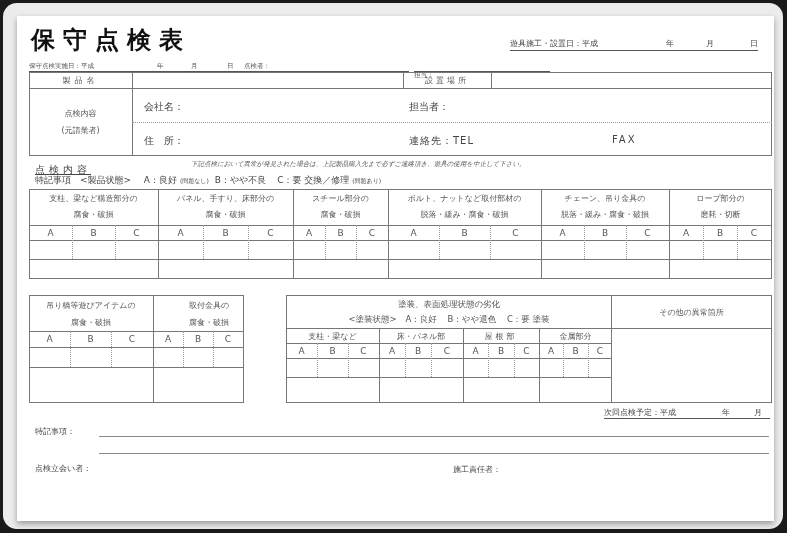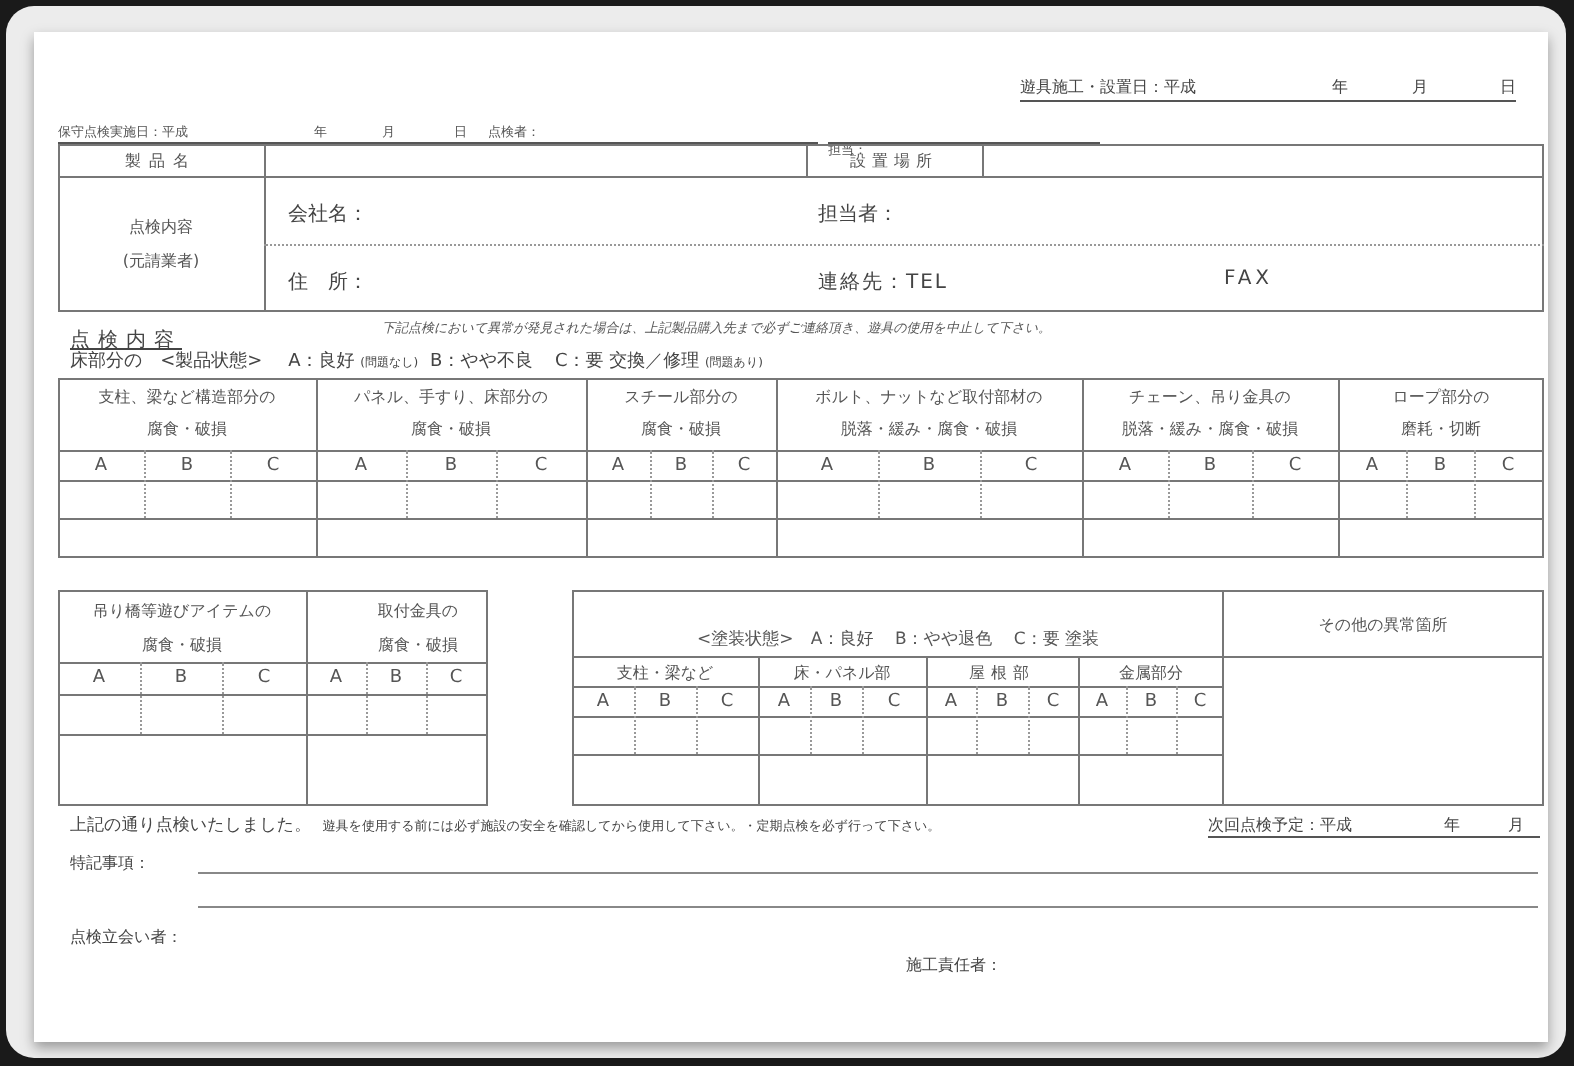--- a/index.html
+++ b/index.html
@@ -33,20 +33,21 @@
   .cell { position: absolute; text-align: center; font-size: 8px; color: #555; white-space: nowrap; }
   .abc { position: absolute; font-size: 9px; color: #555; text-align: center; }
   .line-field { position: absolute; height: 0; border-top: 1px solid #888; }
 </style>
 </head>
 <body>
 
 <div class="frame">
 <div class="paper">
 
+  <div class="abs title">保守点検表</div>
 
   <div class="abs small ul" style="left:493px; top:22px; width:248px; height:12px;">
     <span>遊具施工・設置日：平成</span>
     <span style="position:absolute; left:156px;">年</span>
     <span style="position:absolute; left:196px;">月</span>
     <span style="position:absolute; left:240px;">日</span>
   </div>
 
   <div class="abs tiny ul" style="left:12px; top:46px; width:80px; height:9px;">保守点検実施日：平成</div>
   <div class="abs ul" style="left:92px; top:46px; width:170px; height:9px;">
@@ -82,21 +83,21 @@
   <div class="abs lbl" style="left:127px; top:118px;">住　所：</div>
   <div class="abs" style="left:180px; top:112px; width:200px; height:22px;"></div>
   <div class="abs lbl" style="left:392px; top:118px; letter-spacing:1px;">連絡先：TEL</div>
   <div class="abs" style="left:470px; top:112px; width:110px; height:22px;"></div>
   <div class="abs lbl" style="left:595px; top:118px; letter-spacing:2px;">FAX</div>
   <div class="abs" style="left:630px; top:112px; width:120px; height:22px;"></div>
 
   <div class="abs lbl" style="left:18px; top:147px; letter-spacing:4px;text-decoration:underline;">点検内容</div>
   <div class="abs tiny" style="left:174px; top:144px;font-style:italic;">下記点検において異常が発見された場合は、上記製品購入先まで必ずご連絡頂き、遊具の使用を中止して下さい。</div>
   <div class="abs" style="left:18px; top:158px; font-size:9px; color:#444; white-space:nowrap;">
-    <span>床部分の</span>
+    <span>特記事項</span>
     <span style="margin-left:6px;">&lt;製品状態&gt;</span>
     <span style="margin-left:10px;">A：良好</span>
     <span style="font-size:6px;">(問題なし)</span>
     <span style="margin-left:3px;">B：やや不良</span>
     <span style="margin-left:8px;">C：要 交換／修理</span>
     <span style="font-size:6px;">(問題あり)</span>
   </div>
 
   <div class="box" style="left:12px; top:173px; width:743px; height:90px;"></div>
   <div class="hline" style="left:12px; top:209px; width:743px;"></div>
@@ -202,20 +203,21 @@
 
   <div class="box" style="left:269px; top:279px; width:326px; height:108px;"></div>
   <div class="hline" style="left:269px; top:312px; width:326px;"></div>
   <div class="hline" style="left:269px; top:327px; width:326px;"></div>
   <div class="hline" style="left:269px; top:342px; width:326px;"></div>
   <div class="hline" style="left:269px; top:361px; width:326px;"></div>
   <div class="vline" style="left:362px; top:312px; height:75px;"></div>
   <div class="vline" style="left:446px; top:312px; height:75px;"></div>
   <div class="vline" style="left:522px; top:312px; height:75px;"></div>
 
+  <div class="cell" style="left:269px; top:283px; width:326px; font-size:8.5px;">塗装、表面処理状態の劣化</div>
   <div class="cell" style="left:269px; top:298px; width:326px; font-size:8.5px;">
     <span>&lt;塗装状態&gt;</span>
     <span style="margin-left:6px;">A：良好</span>
     <span style="margin-left:8px;">B：やや退色</span>
     <span style="margin-left:8px;">C：要 塗装</span>
   </div>
   <div class="cell" style="left:269px; top:315px; width:93px;">支柱・梁など</div>
   <div class="cell" style="left:362px; top:315px; width:84px;">床・パネル部</div>
   <div class="cell" style="left:446px; top:315px; width:76px; letter-spacing:3px;">屋根部</div>
   <div class="cell" style="left:522px; top:315px; width:73px;">金属部分</div>
@@ -241,33 +243,29 @@
   <div class="abc" style="left:546px; top:330px; width:25px;">B</div>
   <div class="abc" style="left:571px; top:330px; width:24px;">C</div>
   <div class="abs" style="left:269px; top:343px; width:326px; height:18px;"></div>
   <div class="abs" style="left:269px; top:362px; width:326px; height:24px;"></div>
 
   <div class="box" style="left:594px; top:279px; width:161px; height:108px;"></div>
   <div class="hline" style="left:594px; top:312px; width:161px;"></div>
   <div class="cell" style="left:594px; top:291px; width:161px;">その他の異常箇所</div>
   <div class="abs" style="left:596px; top:314px; width:157px; height:71px;"></div>
 
-  <div class="abs" style="left:18px; top:391px; font-size:8.5px; color:#444; white-space:nowrap;">
-    <span>上記の通り点検いたしました。</span>
-    <span style="font-size:6.5px; margin-left:3px;">遊具を使用する前には必ず施設の安全を確認してから使用して下さい。・定期点検を必ず行って下さい。</span>
-  </div>
   <div class="abs small ul" style="left:587px; top:391px; width:166px; height:11px;">
     <span>次回点検予定：平成</span>
     <span style="position:absolute; left:118px;">年</span>
     <span style="position:absolute; left:150px;">月</span>
   </div>
 
   <div class="abs small" style="left:18px; top:410px;">特記事項：</div>
   <div class="line-field" style="left:82px; top:420px; width:670px;"></div>
   <div class="line-field" style="left:82px; top:437px; width:670px;"></div>
 
   <div class="abs small" style="left:18px; top:447px;">点検立会い者：</div>
   <div class="abs" style="left:85px; top:445px; width:200px; height:14px;"></div>
-  <div class="abs small" style="left:436px; top:461px;text-align:center;">施工責任者：</div>
+  <div class="abs small" style="left:436px; top:448px;text-align:center;">施工責任者：</div>
   <div class="abs" style="left:490px; top:445px; width:200px; height:14px;"></div>
 
 </div>
 </div>
 
 </body></html>

